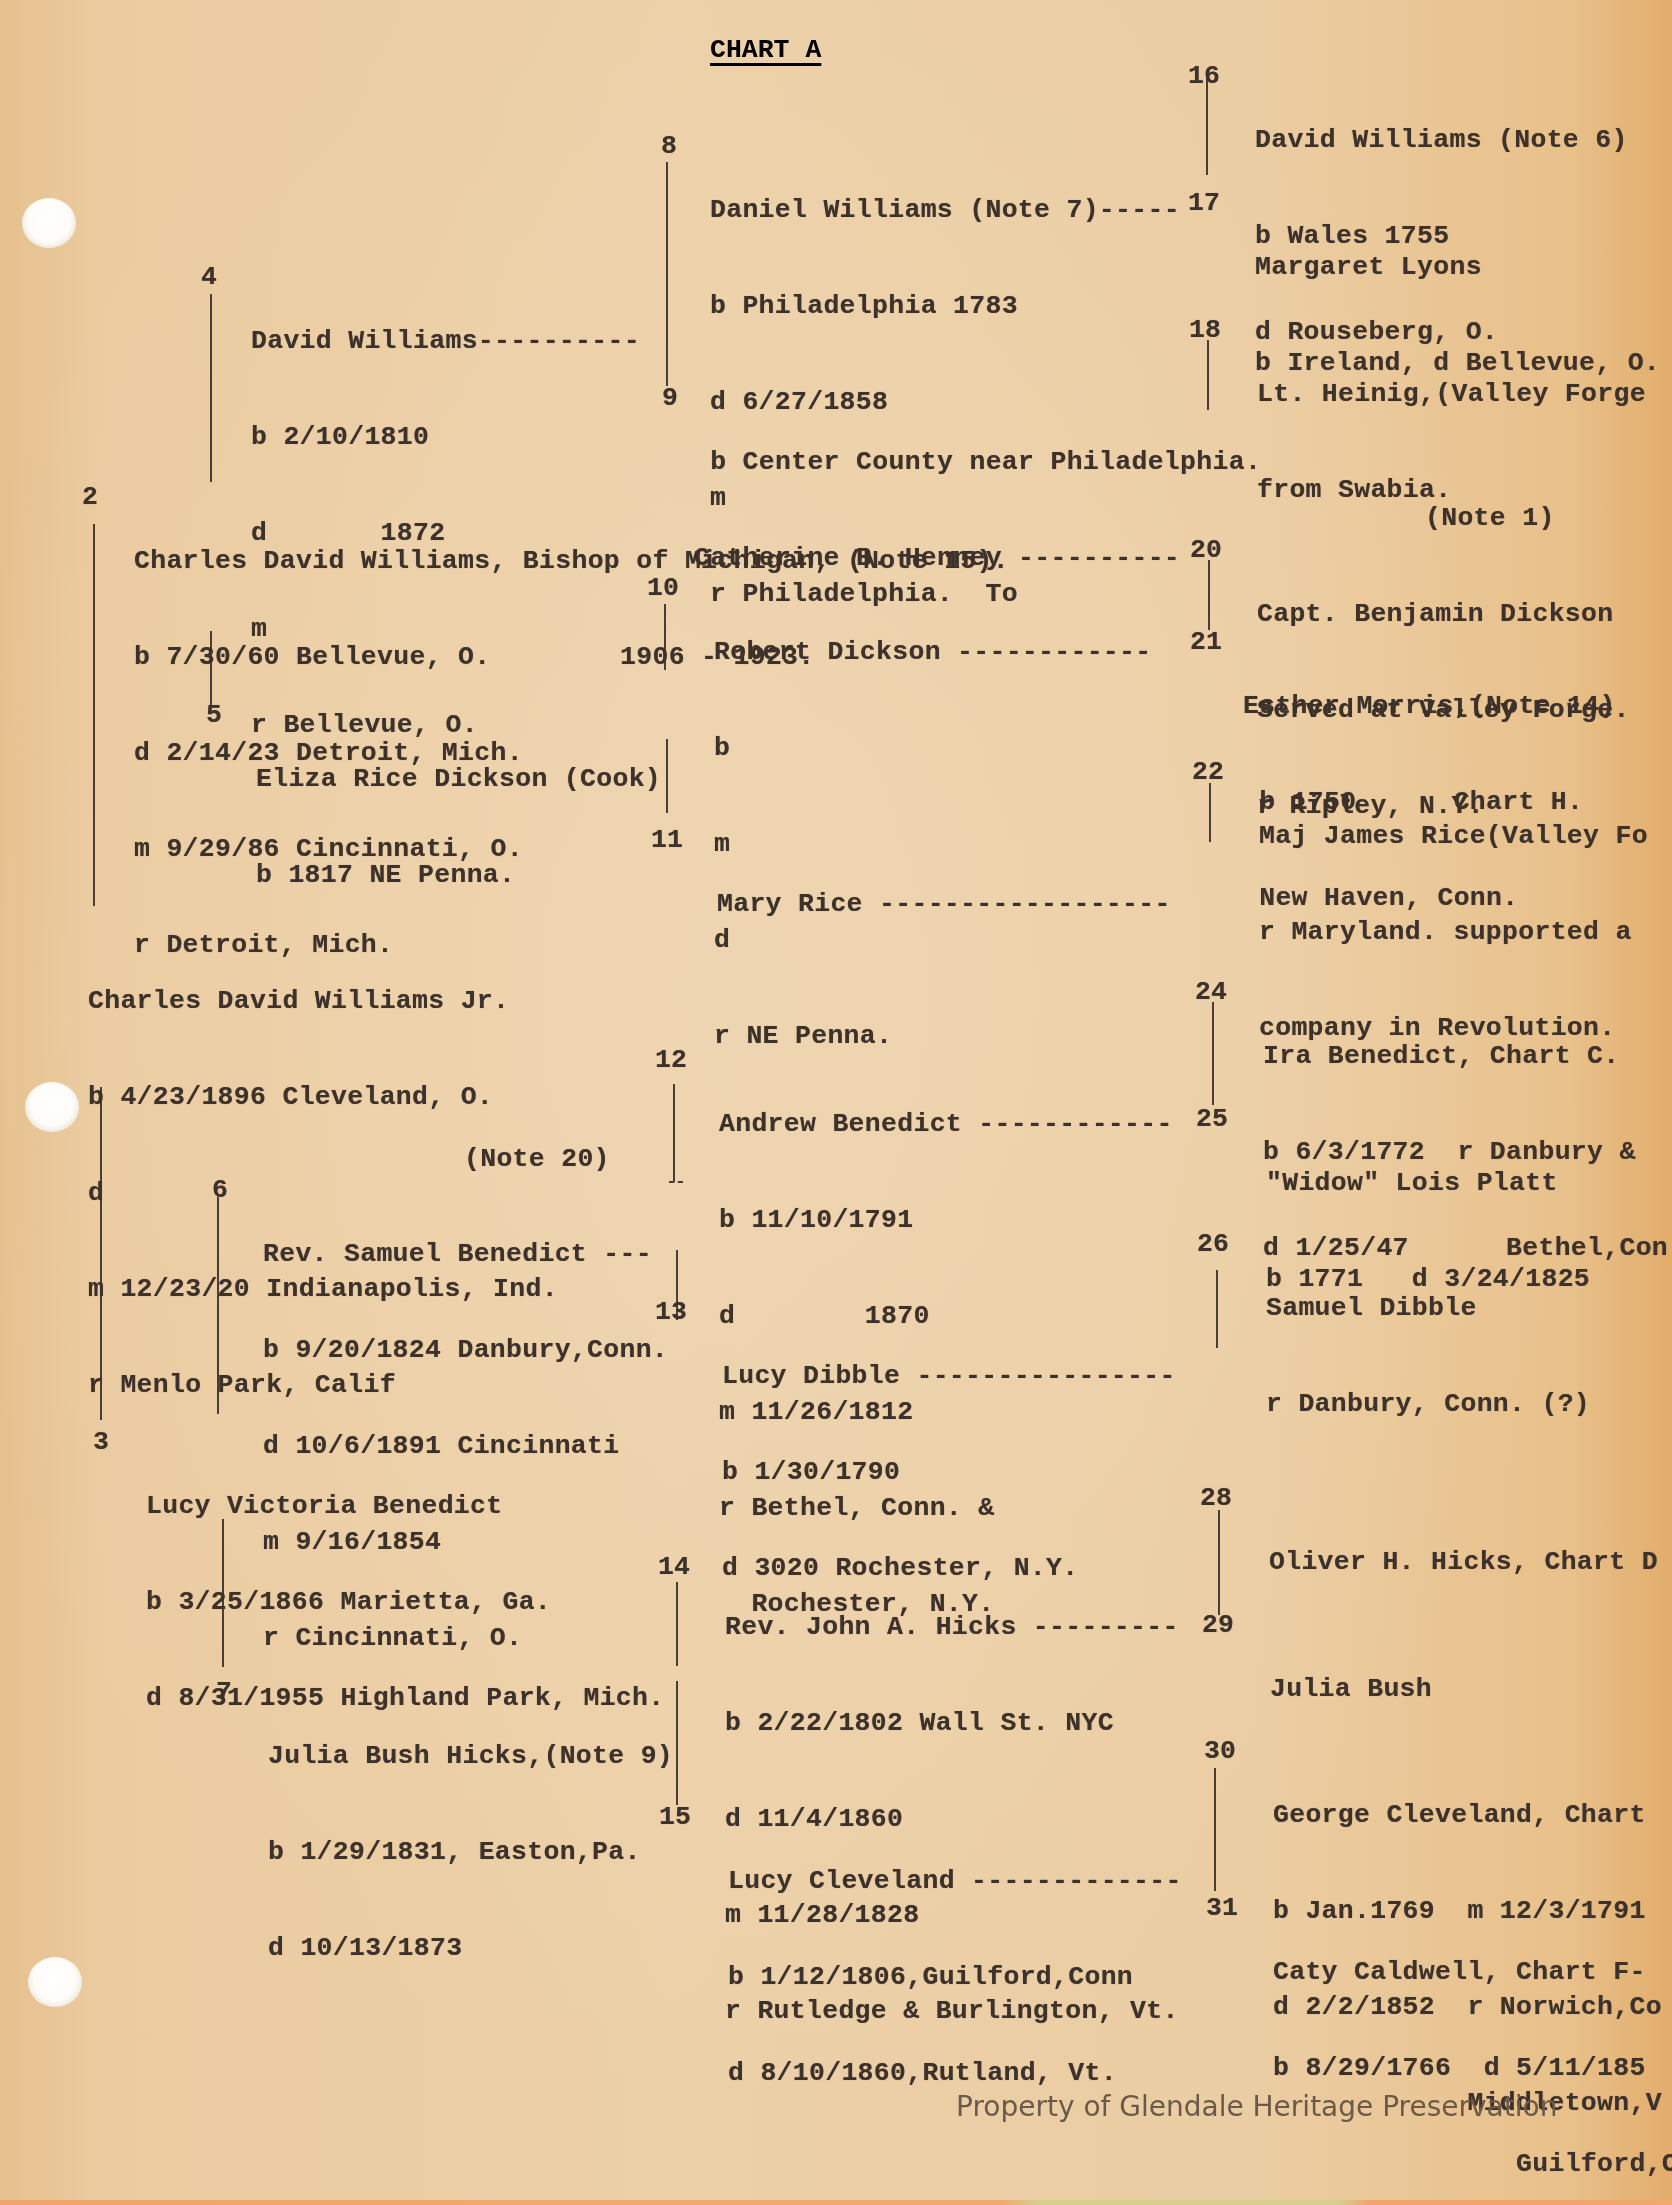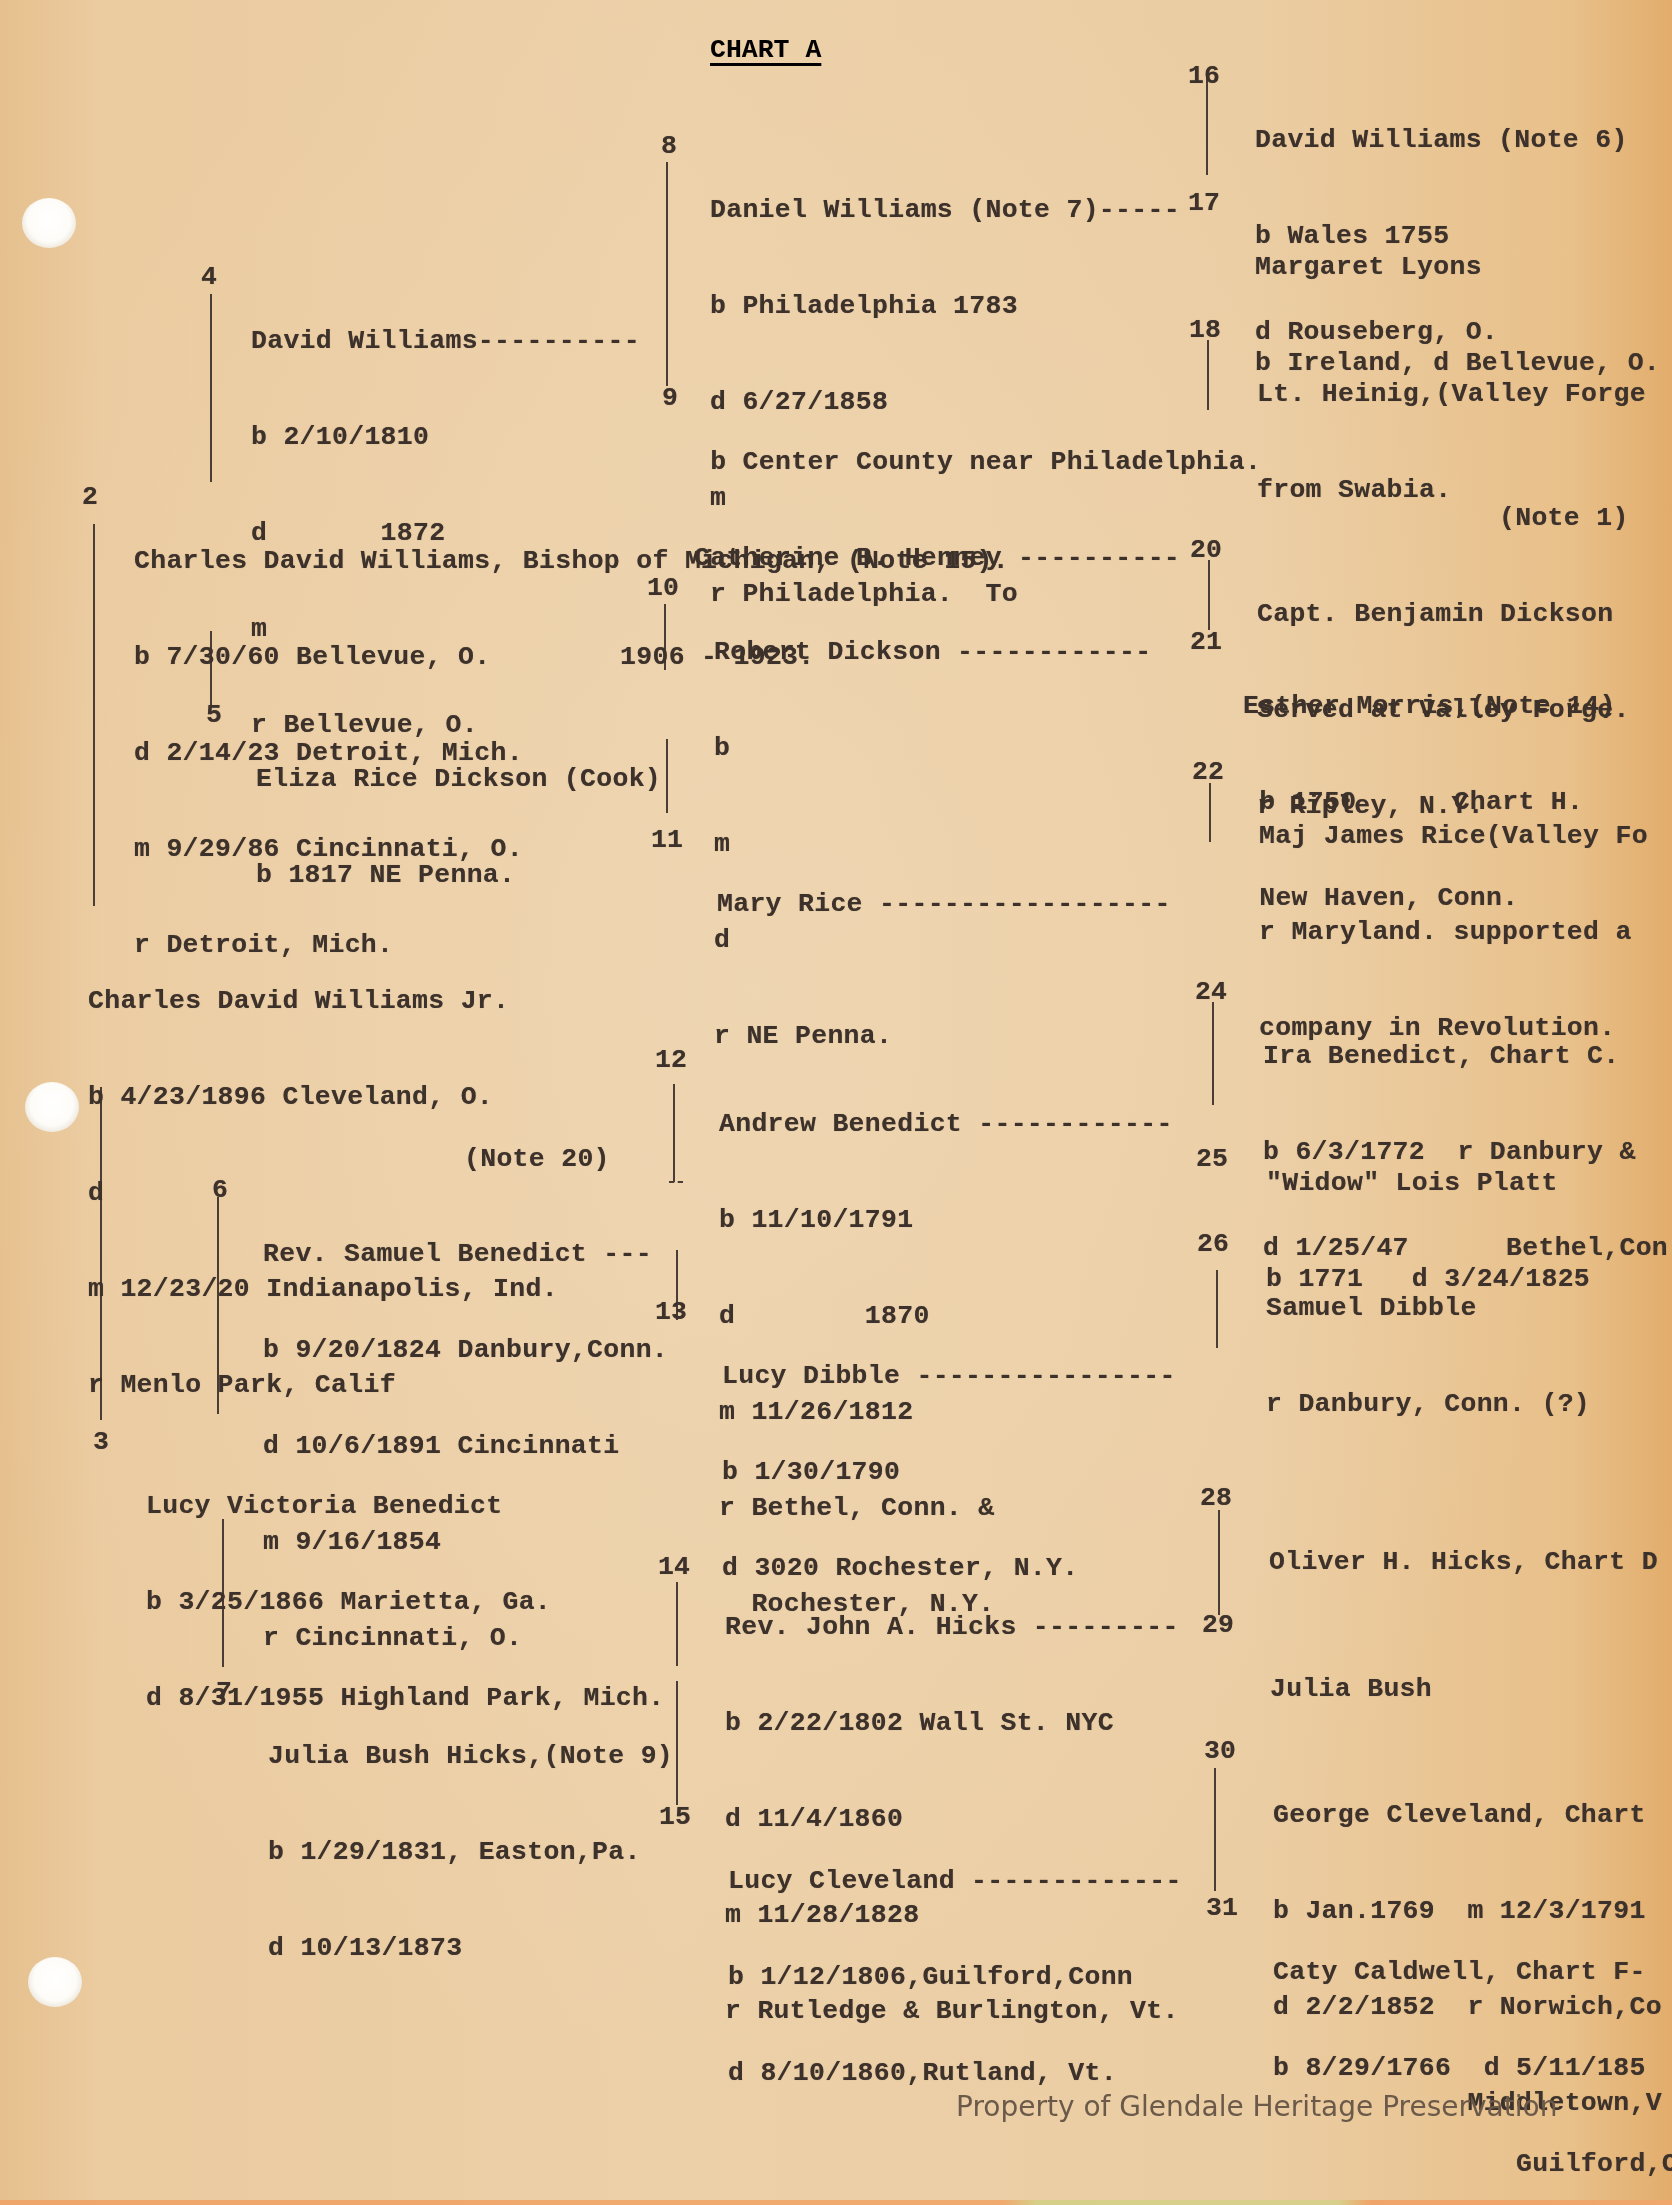--- a/index.html
+++ b/index.html
@@ -229,21 +229,21 @@
   <span>Margaret Lyons</span>
   <span>b Ireland, d Bellevue, O.</span>
 </div>
 
 <div class="num" style="left:1189px; top:314px;">18</div>
 <div class="blk" style="left:1257px; top:314px;">
   <span>Lt. Heinig,(Valley Forge</span>
   <span>from Swabia.</span>
 </div>
 
-<div class="blk" style="left:1499px; top:502px;text-align:right;">(Note 1)</div>
+<div class="blk" style="left:1425px; top:502px;text-align:right;">(Note 1)</div>
 <div class="num" style="left:1190px; top:534px;">20</div>
 <div class="blk" style="left:1257px; top:534px;">
   <span>Capt. Benjamin Dickson</span>
   <span>Served at Valley Forge.</span>
   <span>r Ripley, N.Y.</span>
 </div>
 
 <div class="num" style="left:1190px; top:626px;">21</div>
 <div class="blk" style="left:1243px; top:626px;">
   <span>Esther Morris,(Note 14)</span>
@@ -258,21 +258,21 @@
   <span>company in Revolution.</span>
 </div>
 
 <div class="num" style="left:1195px; top:976px;">24</div>
 <div class="blk" style="left:1263px; top:976px;">
   <span>Ira Benedict, Chart C.</span>
   <span>b 6/3/1772  r Danbury &amp;</span>
   <span>d 1/25/47      Bethel,Con</span>
 </div>
 
-<div class="num" style="left:1196px; top:1103px;margin-top:40px;">25</div>
+<div class="num" style="left:1196px; top:1103px;">25</div>
 <div class="blk" style="left:1266px; top:1103px;">
   <span>"Widow" Lois Platt</span>
   <span>b 1771   d 3/24/1825</span>
 </div>
 
 <div class="num" style="left:1197px; top:1228px;">26</div>
 <div class="blk" style="left:1266px; top:1228px;">
   <span>Samuel Dibble</span>
   <span>r Danbury, Conn. (?)</span>
 </div>

